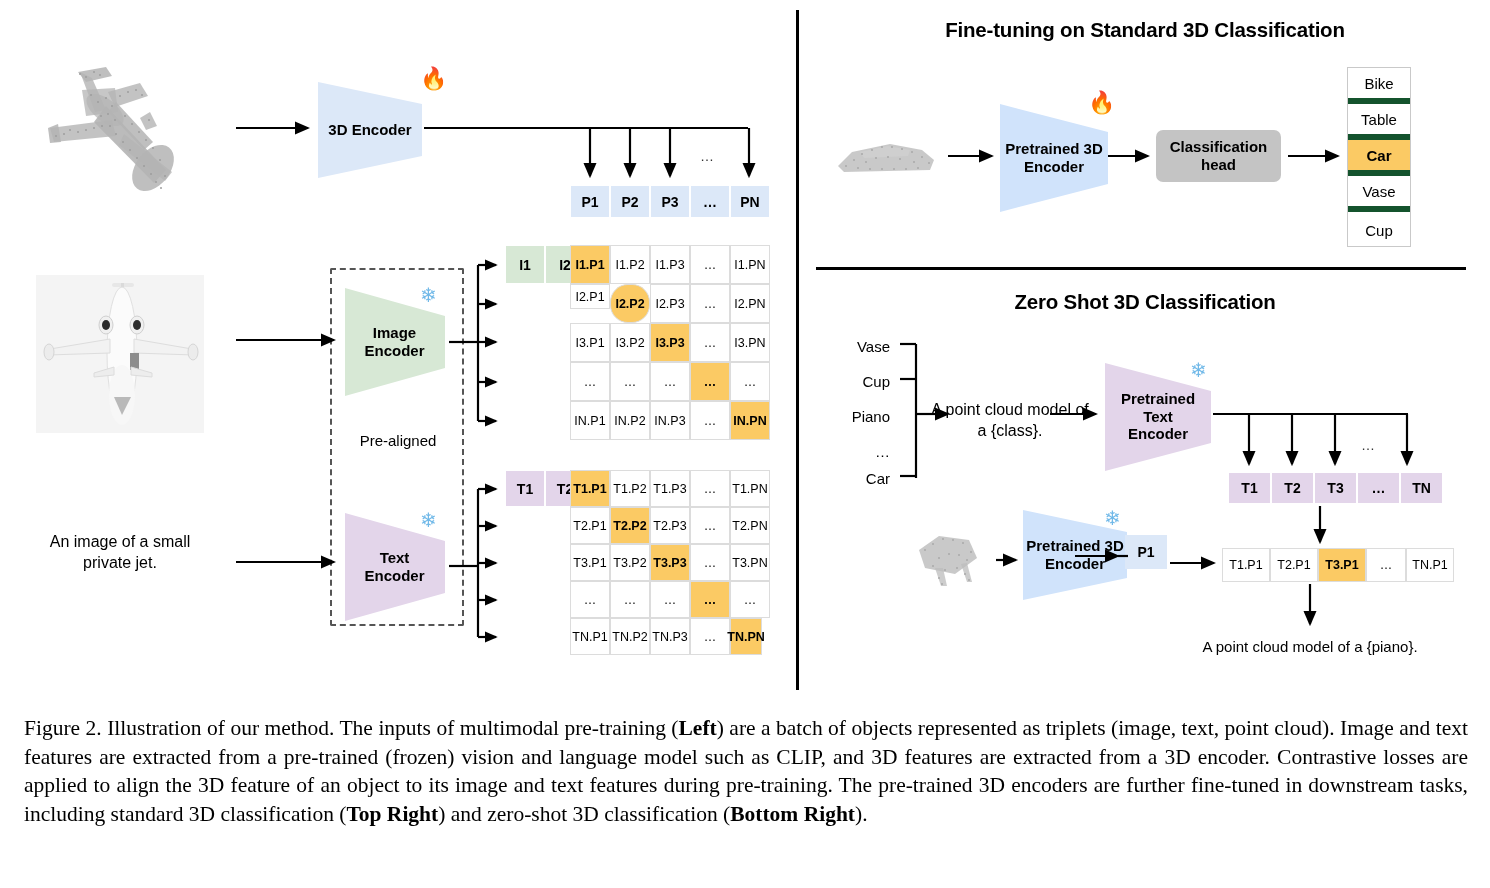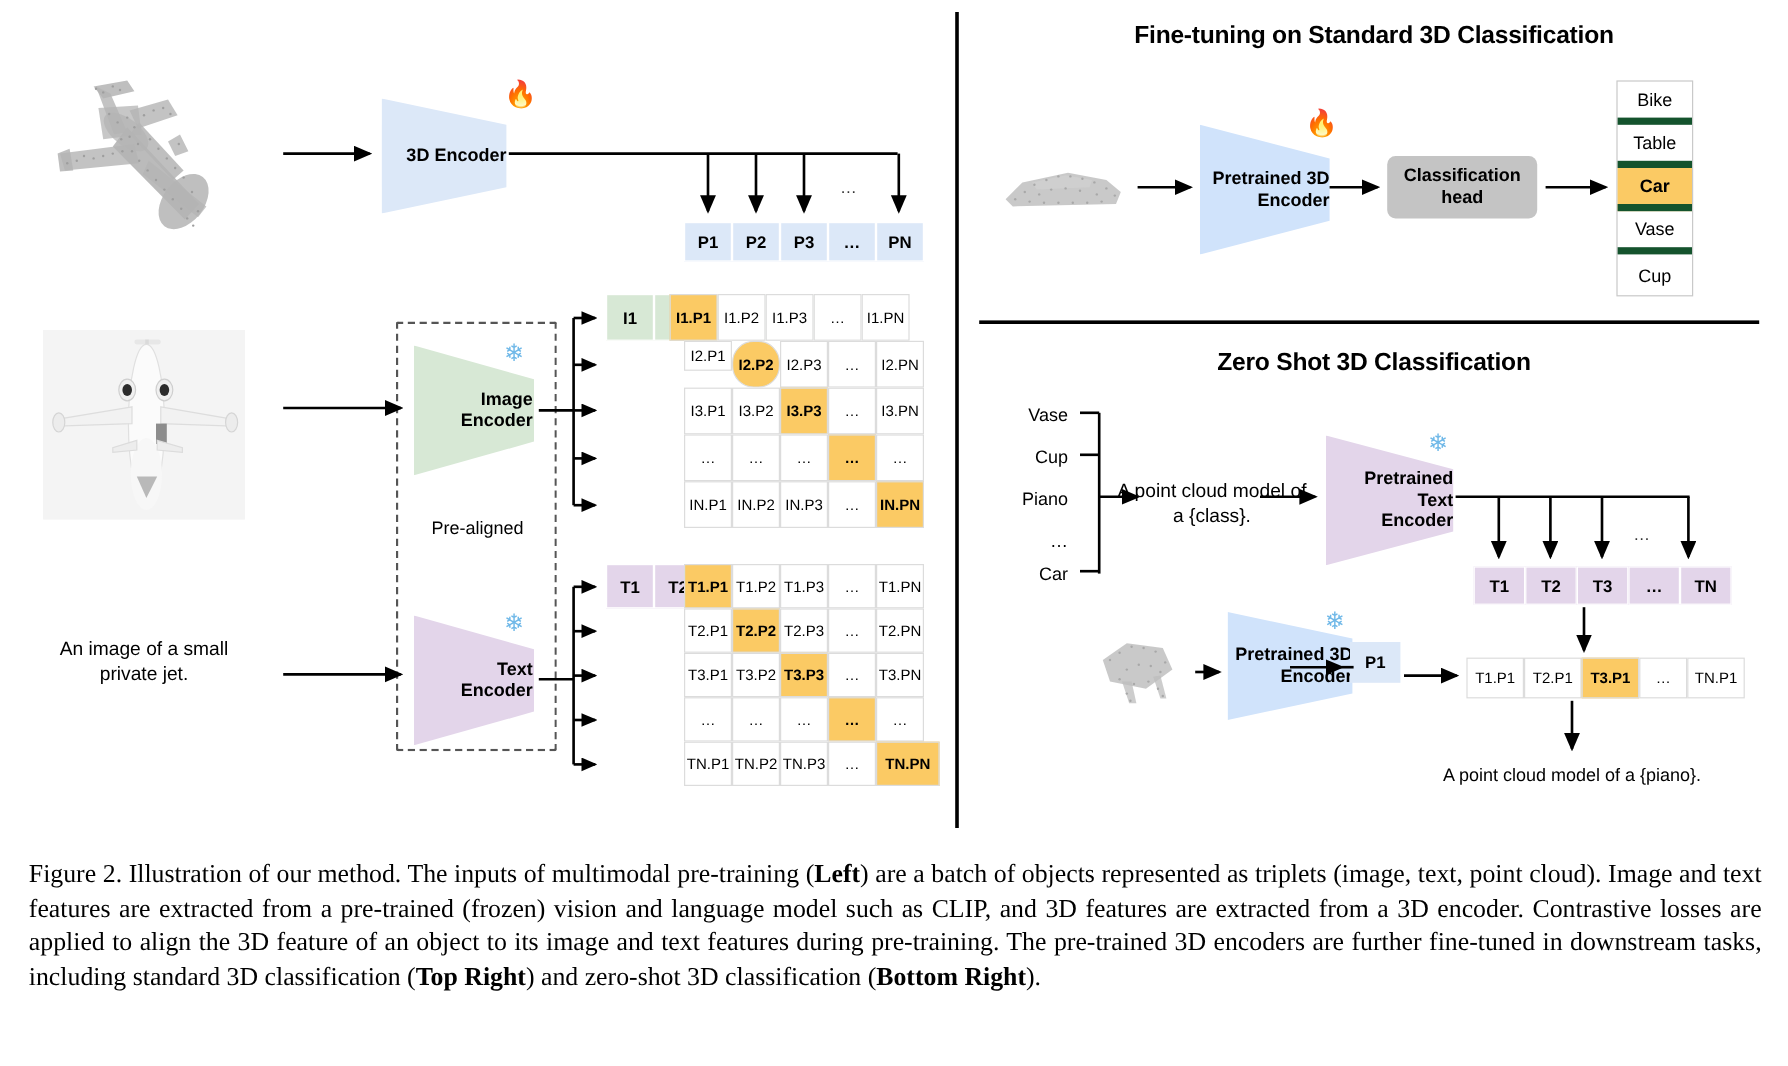--- a/index.html
+++ b/index.html
@@ -1,21 +1,21 @@
 <!DOCTYPE html>
 <html><head>
 <meta charset="utf-8">
 <style>
   html,body{margin:0;padding:0;background:#fff;}
   body{width:1490px;height:888px;position:relative;font-family:"Liberation Sans",sans-serif;color:#000;overflow:hidden;}
   #fig{position:absolute;left:0;top:0;width:1490px;height:700px;}
   .abs{position:absolute;}
   .ttl{font-weight:bold;font-size:20.5px;letter-spacing:-0.2px;text-align:center;}
   .lbl{font-size:15px;}
-  .enc-txt{font-weight:bold;font-size:15px;line-height:1.18;text-align:right;}
+  .enc-txt{font-weight:bold;font-size:15px;line-height:1.18;text-align:center;}
   
   .trap{position:absolute;}
   .trap svg{position:absolute;left:0;top:0;}
   .trap .cap{position:absolute;left:0;right:0;top:50%;transform:translateY(-50%);}
   
   .row{position:absolute;display:flex;}
   .cell{box-sizing:border-box;display:flex;align-items:center;justify-content:center;
         font-size:12.5px;border:1px solid #dcdcdc;background:#fff;}
   .cell.hl{background:#fbca64;font-weight:bold;}
   .col{position:absolute;display:flex;flex-direction:row;}
@@ -182,21 +182,21 @@
 
   <div class="col" style="left:505px;top:470px;">
     <div class="tag txt" style="width:40px;height:37px;">T1</div>
     <div class="tag txt" style="width:40px;height:37px;">T2</div>
     <div class="tag txt" style="width:40px;height:37px;">T3</div>
     <div class="tag txt" style="width:40px;height:37px;">…</div>
     <div class="tag txt" style="width:40px;height:37px;">TN</div>
   </div>
 
   <div class="abs" style="left:570px;top:245px;"></div>
-  <div class="row" style="left:558px;top:245px;text-align:right;">
+  <div class="row" style="left:570px;top:245px;text-align:right;">
     <div class="cell hl" style="width:40px;height:39px;">I1.P1</div>
     <div class="cell" style="width:40px;height:39px;">I1.P2</div>
     <div class="cell" style="width:40px;height:39px;">I1.P3</div>
     <div class="cell" style="width:40px;height:39px;">…</div>
     <div class="cell" style="width:40px;height:39px;">I1.PN</div>
   </div>
   <div class="row" style="left:570px;top:284px;">
     <div class="cell" style="width:40px;height:25px;">I2.P1</div>
     <div class="cell hl" style="width:40px;height:39px;border-radius:18px;">I2.P2</div>
     <div class="cell" style="width:40px;height:39px;">I2.P3</div>
@@ -251,21 +251,21 @@
     <div class="cell" style="width:40px;height:37px;">…</div>
     <div class="cell" style="width:40px;height:37px;">…</div>
     <div class="cell hl" style="width:40px;height:37px;">…</div>
     <div class="cell" style="width:40px;height:37px;">…</div>
   </div>
   <div class="row" style="left:570px;top:618px;">
     <div class="cell" style="width:40px;height:37px;">TN.P1</div>
     <div class="cell" style="width:40px;height:37px;">TN.P2</div>
     <div class="cell" style="width:40px;height:37px;">TN.P3</div>
     <div class="cell" style="width:40px;height:37px;">…</div>
-    <div class="cell hl" style="width:53px;height:37px;">TN.PN</div>
+    <div class="cell hl" style="width:32px;height:37px;">TN.PN</div>
   </div>
 
   <div class="ttl abs" style="left:820px;top:18px;width:650px;">Fine-tuning on Standard 3D Classification</div>
 
   <svg class="abs" style="left:830px;top:128px;width:110px;height:58px;" viewBox="0 0 110 58">
     <g fill="#bcbcbc">
       <path d="M8 38 L22 24 L60 16 L92 22 L104 32 L100 42 L14 44 Z" opacity="0.8"></path>
       <path d="M30 24 L58 18 L80 22 L78 28 L34 30 Z" fill="#cfcfcf"></path>
     </g>
     <g fill="#a8a8a8">

